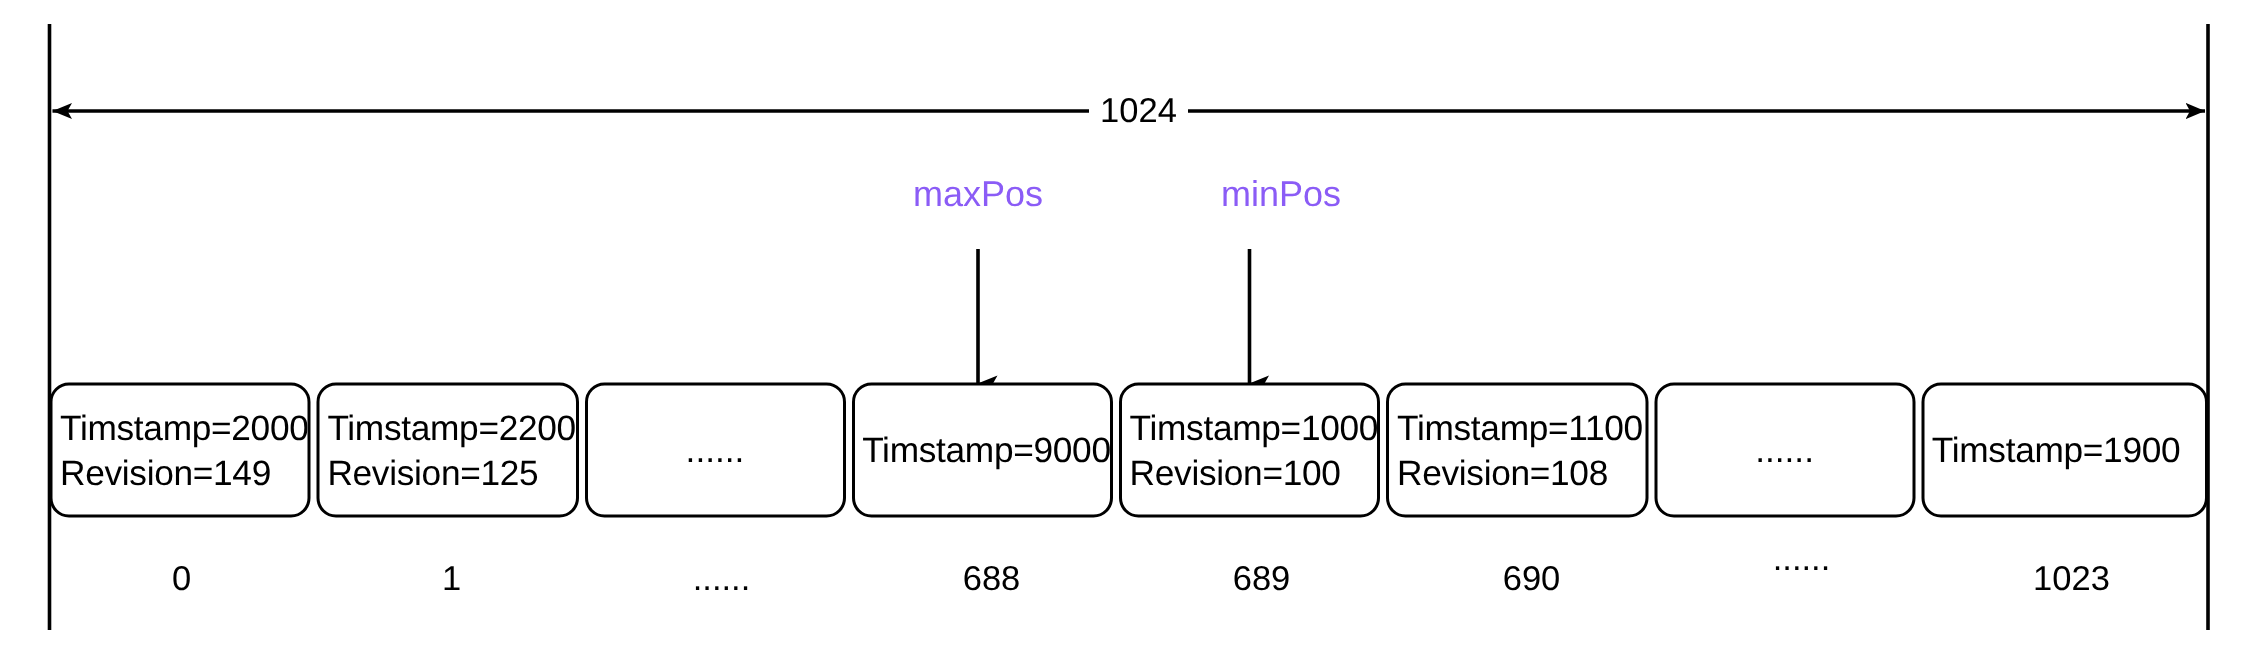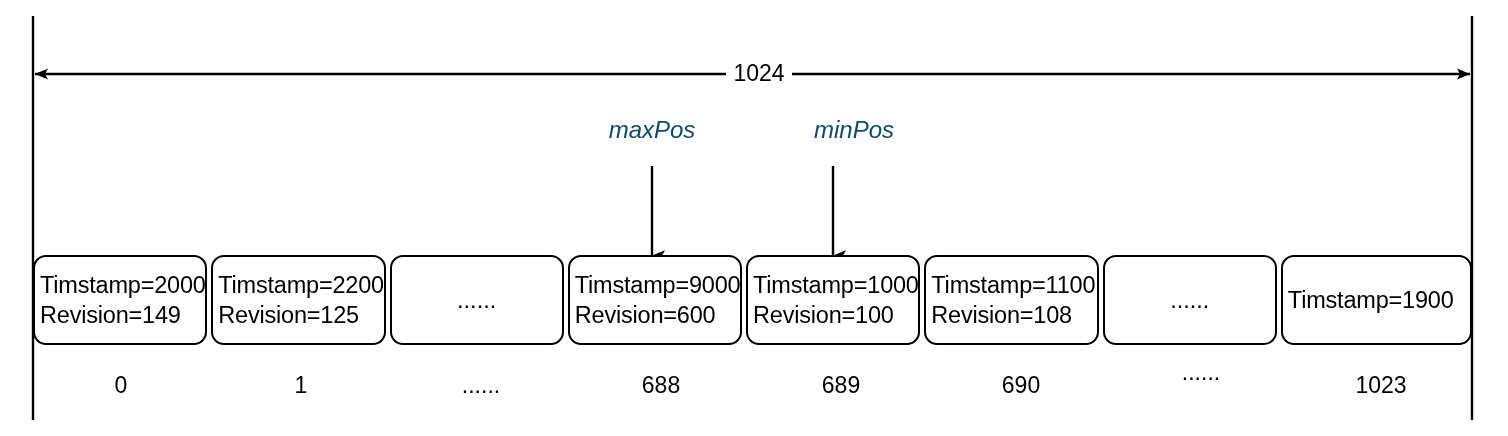--- a/index.html
+++ b/index.html
@@ -76,24 +76,23 @@
     background: transparent;
   }
   .dimlabel span {
     background: #ffffff;
     padding: 0 7px;
   }
   .ptrlabel {
     position: absolute;
     top: 116px;
     font-size: 24px;
-    color: #0c4a6e;
+    color: #8b5cf6;
     transform: translateX(-50%);
     white-space: nowrap;
-    font-style: italic;
   }
   .idxrow {
     position: absolute;
     left: 33px;
     top: 372px;
     width: 1439px;
     height: 40px;
   }
   .idx {
     position: absolute;
@@ -147,21 +146,20 @@
     </div>
     <div class="cell" style="width:176px">
       <div class="line">Timstamp=2200</div>
       <div class="line">Revision=125</div>
     </div>
     <div class="cell gapcell" style="width:176px">
       <div class="dots">......</div>
     </div>
     <div class="cell" style="width:176px">
       <div class="line">Timstamp=9000</div>
-      <div class="line">Revision=600</div>
     </div>
     <div class="cell" style="width:176px">
       <div class="line">Timstamp=1000</div>
       <div class="line">Revision=100</div>
     </div>
     <div class="cell" style="width:176px">
       <div class="line">Timstamp=1100</div>
       <div class="line">Revision=108</div>
     </div>
     <div class="cell gapcell" style="width:176px">

